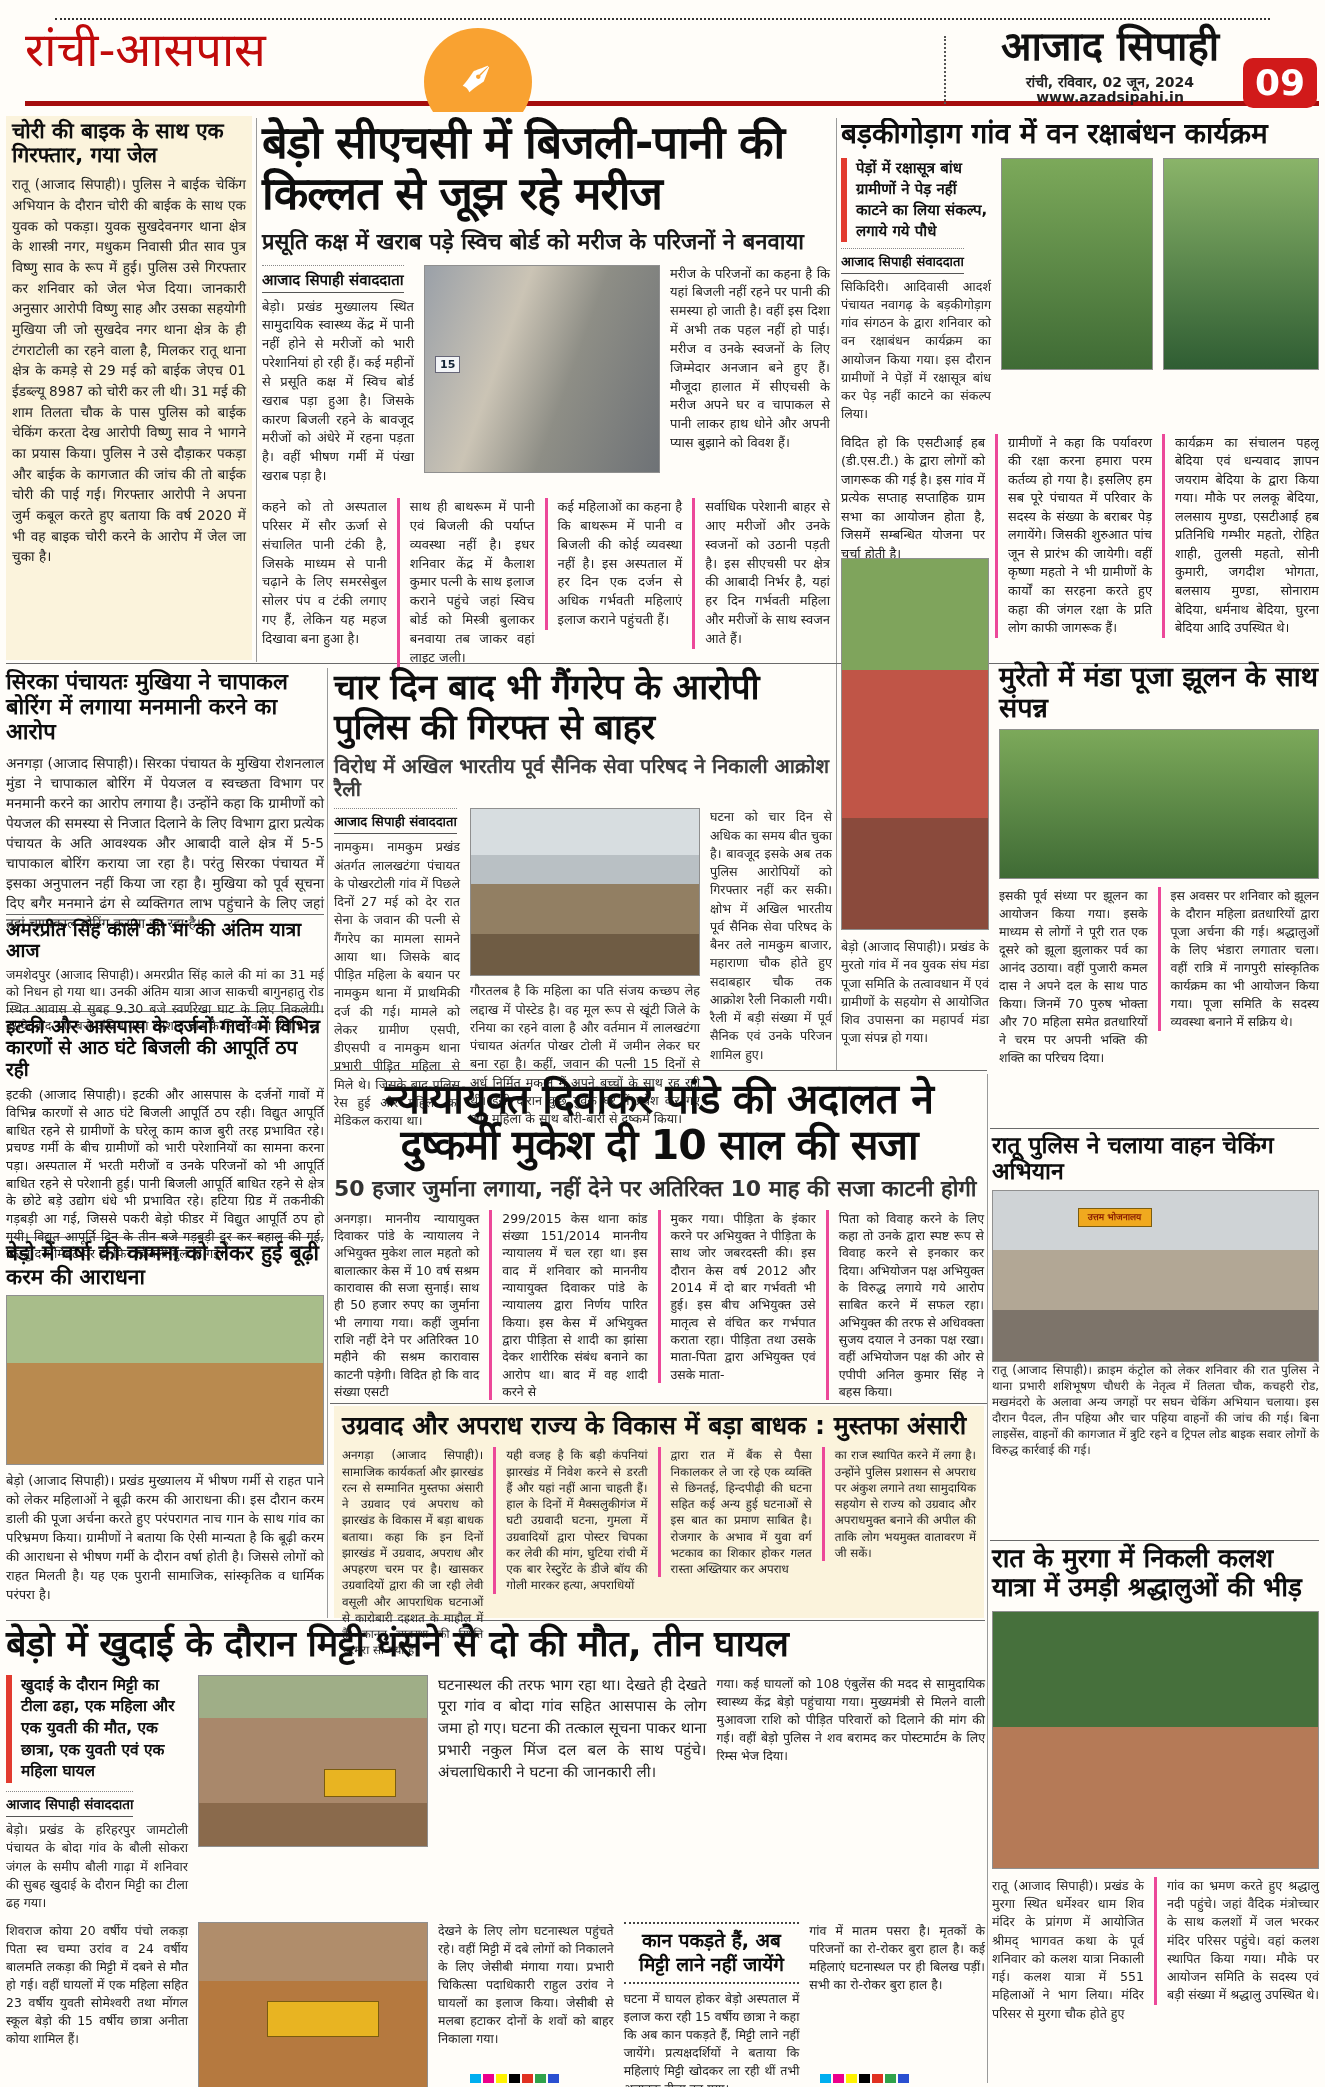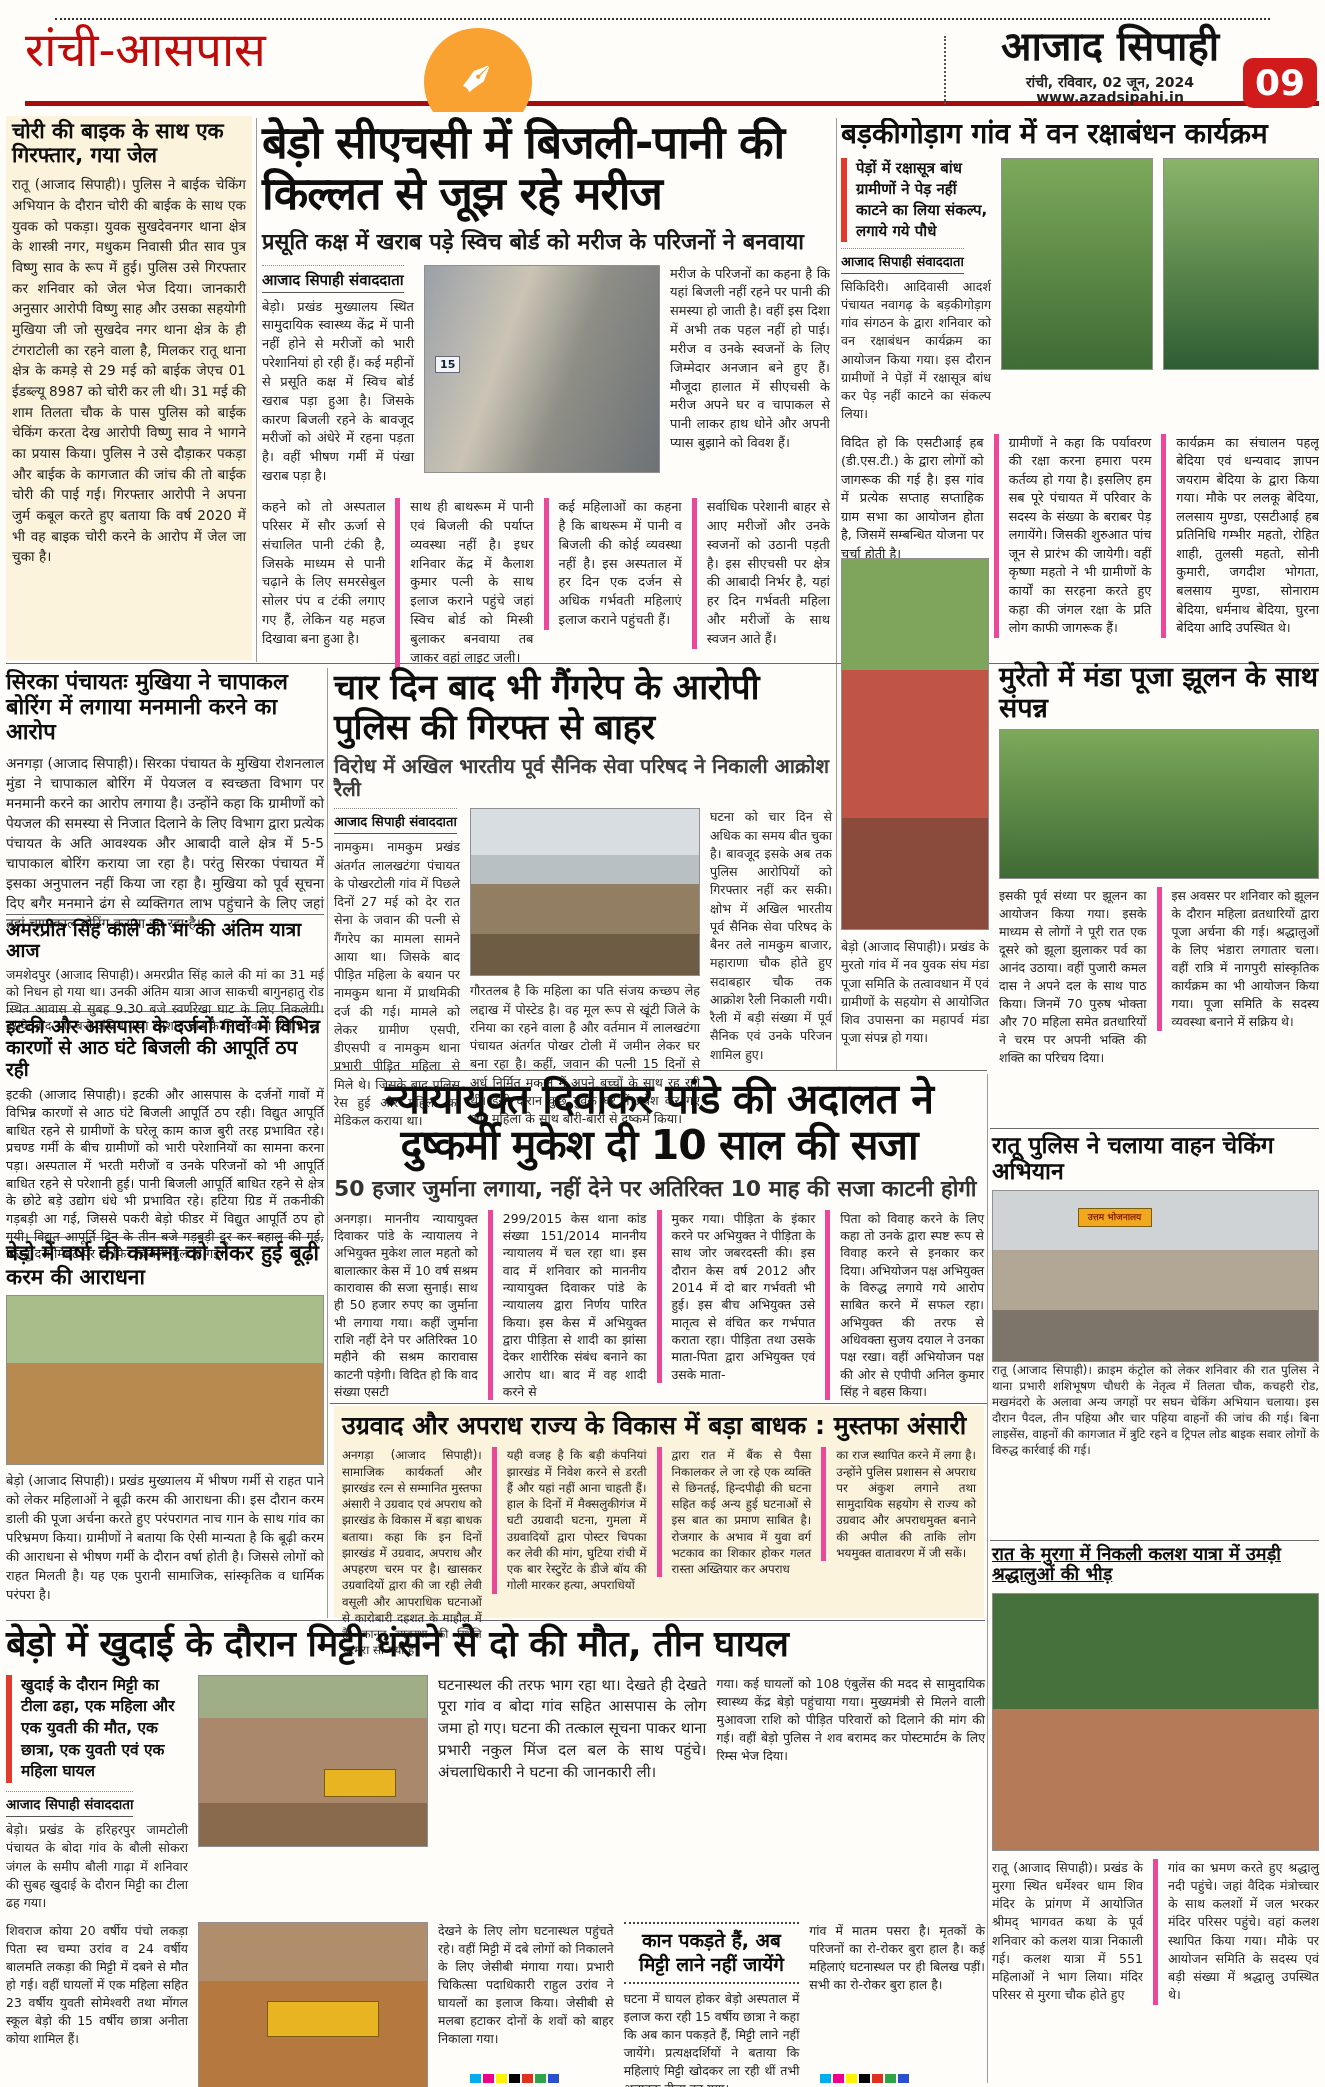--- a/index.html
+++ b/index.html
@@ -3,21 +3,21 @@
 <meta charset="utf-8">
 <style>
   html,body{margin:0;padding:0;background:#e8e8e8;}
   .page{position:relative;width:1325px;height:2087px;background:#fffdf9;margin:0 auto;
         font-family:"DejaVu Sans",sans-serif;overflow:hidden;}
   .abs{position:absolute;}
   .hl{font-weight:bold;color:#0e0e0e;line-height:1.13;}
   .body{text-align:justify;color:#1d1d1d;line-height:1.45;}
   .cols{display:flex;gap:10px;align-items:flex-start;}
   .cols>div{flex:1;min-width:0;}
-  .rule-l>*+*{border-left:5px solid #ec4899;padding-left:10px;}
+  .rule-l>*+*{border-left:3px solid #ec4899;padding-left:10px;}
   .byline{font-weight:bold;color:#111;font-size:15px;padding:3px 0;
           border-top:1px dotted #888;border-bottom:1px solid #555;display:inline-block;}
   .subdeck{border-left:6px solid #e23b2e;padding-left:9px;font-weight:bold;
            font-size:17px;line-height:1.4;color:#111;}
   .ph{position:relative;border:1px solid #8f8f8f;box-sizing:border-box;}
   .hline{position:absolute;height:1px;background:#6a6a6a;}
   .vline{position:absolute;width:1px;background:#9a9a9a;}
   .cream{background:#fbf3dc;}
   .ph-chc{background:linear-gradient(110deg,#9aa0a8 0%,#cbc4b5 35%,#8e8e86 60%,#6e7276 100%);}
   .ph-green{background:linear-gradient(180deg,#7ca95a,#3f6b35);}
@@ -199,21 +199,21 @@
     <div class="hl" style="font-size:23px;">रातू पुलिस ने चलाया वाहन चेकिंग अभियान</div>
     <div class="ph ph-street" style="margin-top:6px;width:327px;height:172px;">
       <span class="sign">उत्तम भोजनालय</span>
     </div>
     <div class="cols rule-l" style="">
       <div class="body" style="font-size:11.8px;line-height:1.36;">रातू (आजाद सिपाही)। क्राइम कंट्रोल को लेकर शनिवार की रात पुलिस ने थाना प्रभारी शशिभूषण चौधरी के नेतृत्व में तिलता चौक, कचहरी रोड, मखमंदरो के अलावा अन्य जगहों पर सघन चेकिंग अभियान चलाया। इस दौरान पैदल, तीन पहिया और चार पहिया वाहनों की जांच की गई। बिना लाइसेंस, वाहनों की कागजात में त्रुटि रहने व ट्रिपल लोड बाइक सवार लोगों के विरुद्ध कार्रवाई की गई।</div>
     </div>
   </div>
 
   <div class="abs" style="left:992px;top:1544px;width:327px;height:539px;">
-    <div class="hl" style="font-size:18px;text-decoration:underline;">रात के मुरगा में निकली कलश यात्रा में उमड़ी श्रद्धालुओं की भीड़</div>
+    <div class="hl" style="font-size:26px;">रात के मुरगा में निकली कलश यात्रा में उमड़ी श्रद्धालुओं की भीड़</div>
     <div class="ph ph-kalash" style="margin-top:8px;width:327px;height:258px;"></div>
     <div class="cols rule-l" style="margin-top:8px;">
       <div class="body" style="font-size:12.6px;">रातू (आजाद सिपाही)। प्रखंड के मुरगा स्थित धर्मेश्वर धाम शिव मंदिर के प्रांगण में आयोजित श्रीमद् भागवत कथा के पूर्व शनिवार को कलश यात्रा निकाली गई। कलश यात्रा में 551 महिलाओं ने भाग लिया। मंदिर परिसर से मुरगा चौक होते हुए</div>
       <div class="body" style="font-size:12.6px;">गांव का भ्रमण करते हुए श्रद्धालु नदी पहुंचे। जहां वैदिक मंत्रोच्चार के साथ कलशों में जल भरकर मंदिर परिसर पहुंचे। वहां कलश स्थापित किया गया। मौके पर आयोजन समिति के सदस्य एवं बड़ी संख्या में श्रद्धालु उपस्थित थे।</div>
     </div>
   </div>
 
   <div class="abs" style="left:6px;top:1624px;width:979px;height:459px;">
     <div class="hl" style="font-size:36px;letter-spacing:-0.5px;">बेड़ो में खुदाई के दौरान मिट्टी धंसने से दो की मौत, तीन घायल</div>
     <div class="cols" style="margin-top:10px;">

